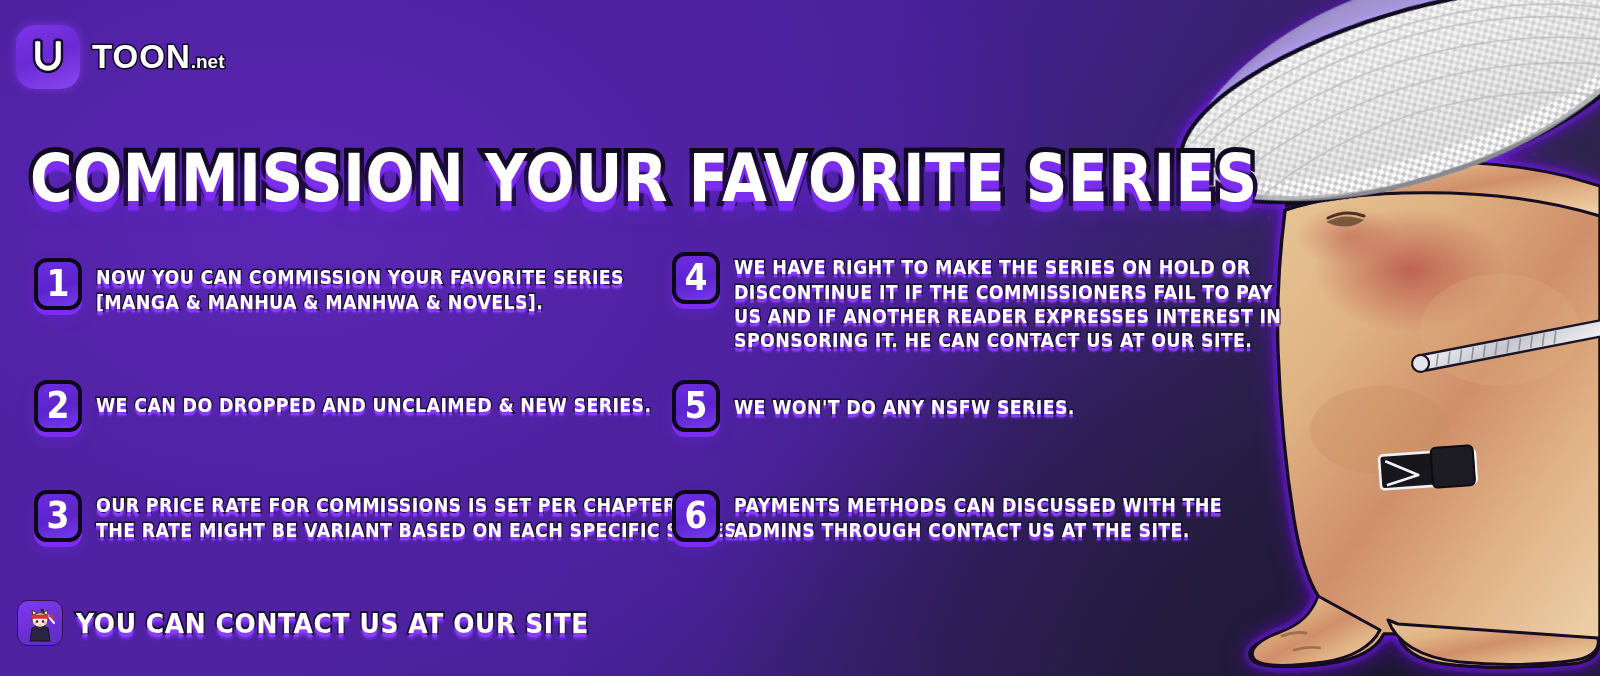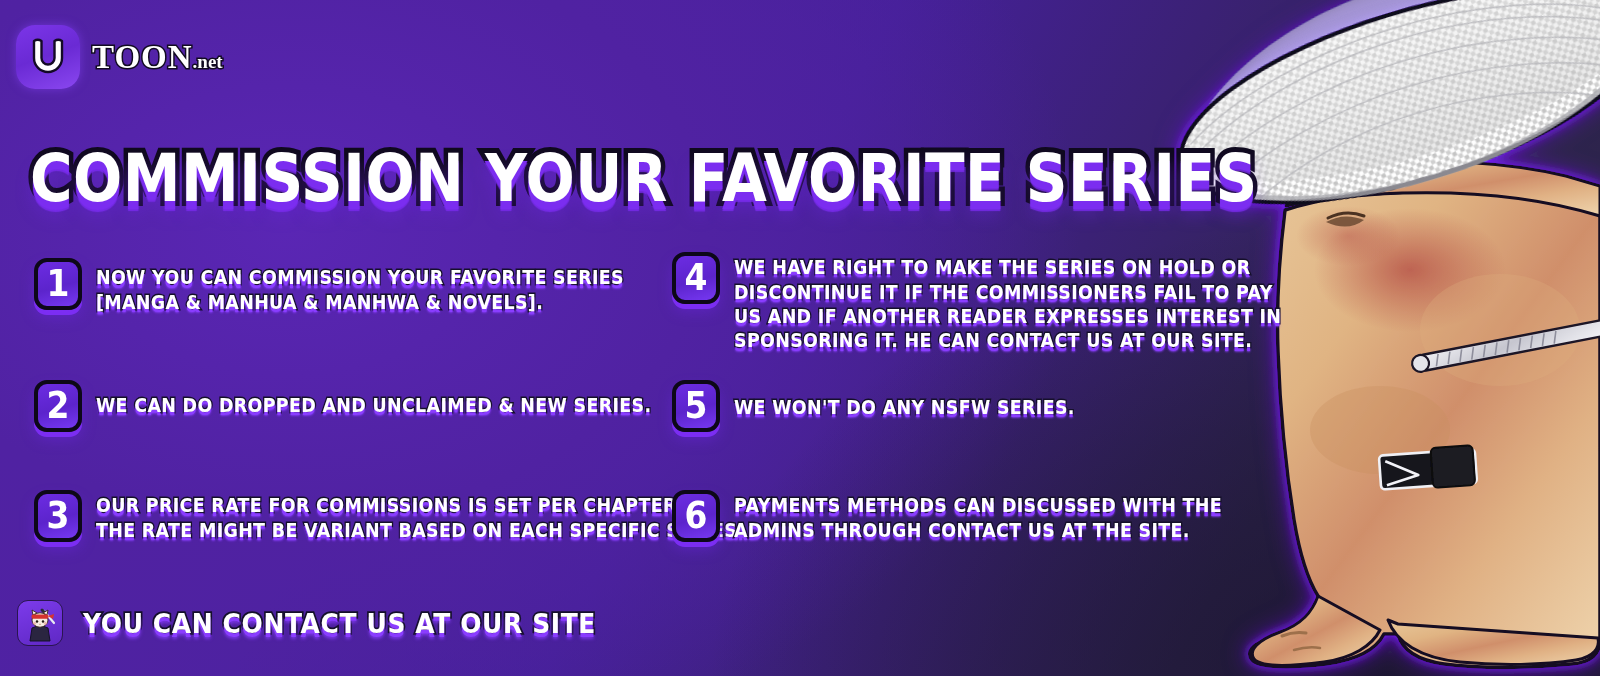--- a/index.html
+++ b/index.html
@@ -45,21 +45,21 @@
     height: 64px;
     border-radius: 19px;
     background: linear-gradient(160deg, #7b35e8 0%, #6a2ad4 48%, #8a47f0 100%);
     display: flex;
     align-items: center;
     justify-content: center;
     box-shadow: 0 0 10px rgba(140,70,255,0.5);
   }
   .logo-badge svg { display: block; }
   .logo-text {
-    font-family: Liberation Serif, serif;
+    font-family: Liberation Sans, sans-serif;
     font-weight: bold;
     font-size: 33px;
     letter-spacing: 1px;
     color: #ffffff;
     -webkit-text-stroke: 3px #120b22;
     paint-order: stroke fill;
     white-space: nowrap;
   }
   .logo-text .tld {
     font-size: 19px;
@@ -168,21 +168,21 @@
   .item-2 .num-badge, .item-5 .num-badge { margin-top: 4px; }
   .item-3 .num-badge, .item-6 .num-badge { margin-top: 4px; }
 
   
   .footer {
     position: absolute;
     left: 17px;
     top: 600px;
     display: flex;
     align-items: center;
-    gap: 20px;
+    gap: 13px;
     z-index: 6;
   }
   .footer-avatar {
     width: 46px;
     height: 46px;
     border-radius: 11px;
     background: linear-gradient(160deg, #7c3beb 0%, #5f28c4 100%);
     border: 1px solid #2a1550;
     box-sizing: border-box;
     display: flex;

